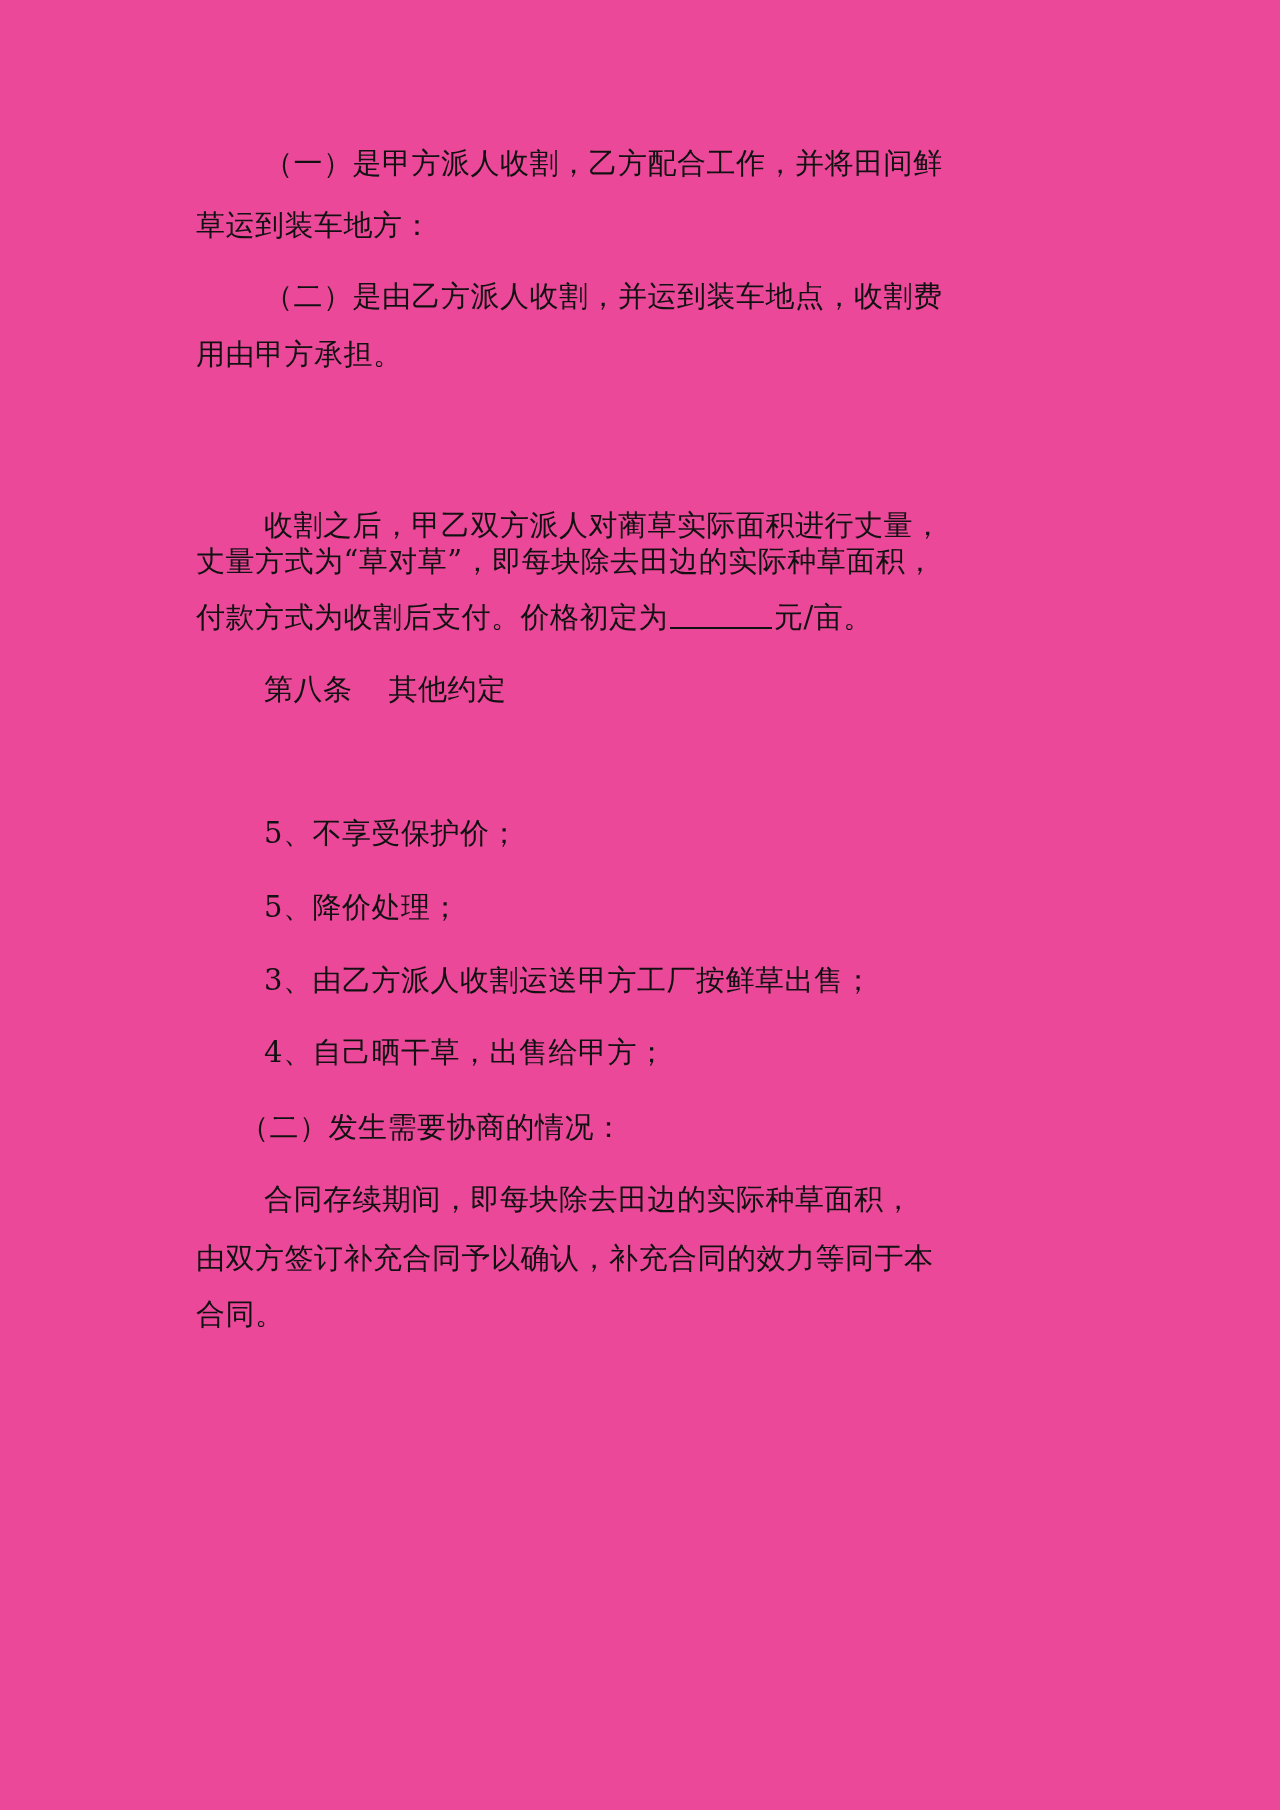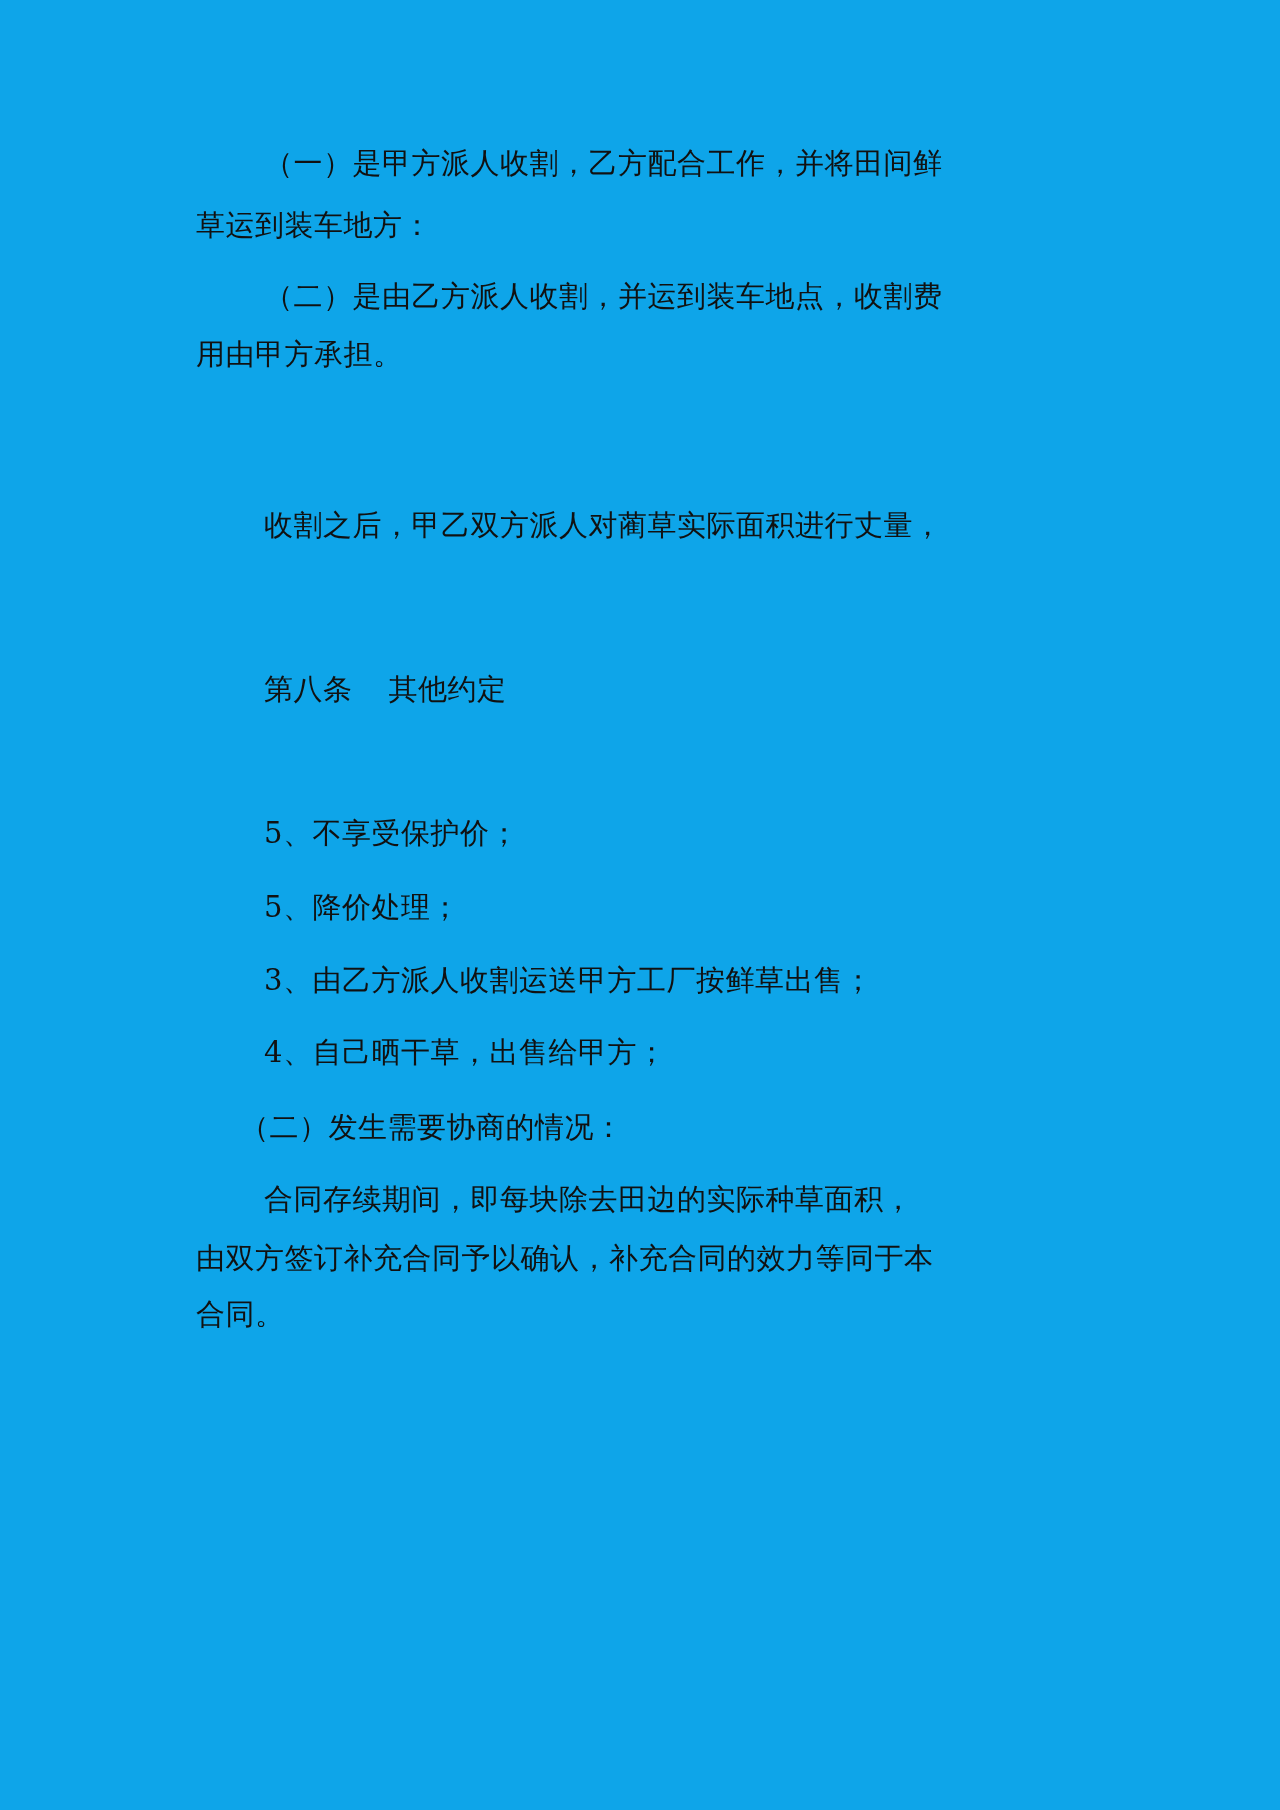--- a/index.html
+++ b/index.html
@@ -1,33 +1,37 @@
 <!DOCTYPE html>
 <html><head>
 <meta charset="utf-8">
 <style>
   html, body { margin: 0; padding: 0; background: #ffffff; }
   body { width: 1280px; height: 1810px; position: relative; overflow: hidden;
          font-family: "DejaVu Serif", "Liberation Serif", serif; color: #111111; }
-  .page { position: absolute; left: 0; top: 0; width: 1280px; height: 1810px; background: #0ea5e9; }
+  .page { position: absolute; left: 0; top: 0; width: 1280px; height: 1810px; background: #ec4899; }
   .line { position: absolute; left: 196px; font-size: 29px; line-height: 36px; white-space: nowrap; letter-spacing: 0.5px; }
   .indent { left: 264px; }
   .blank { display: inline-block; width: 102px; border-bottom: 2px solid #111; height: 26px; vertical-align: -2px; margin: 0 2px; }
   .heading .gap { display: inline-block; width: 36px; }
 </style>
 </head>
 <body>
 
 <div class="page">
   <div class="line indent" style="top:145px">（一）是甲方派人收割，乙方配合工作，并将田间鲜</div>
   <div class="line" style="top:207px">草运到装车地方：</div>
   <div class="line indent" style="top:278px">（二）是由乙方派人收割，并运到装车地点，收割费</div>
   <div class="line" style="top:336px">用由甲方承担。</div>
 
   <div class="line indent" style="top:507px">收割之后，甲乙双方派人对蔺草实际面积进行丈量，</div>
+  <div class="line" style="top:543px">丈量方式为“草对草”，即每块除去田边的实际种草面积，</div>
+  <div class="line" style="top:599px">
+    <span>付款方式为收割后支付。价格初定为</span><span class="blank"></span><span>元/亩。</span>
+  </div>
 
   <div class="line indent heading" style="top:671px">
     <span>第八条</span><span class="gap"></span><span>其他约定</span>
   </div>
   <div class="line indent" style="top:815px">5、不享受保护价；</div>
   <div class="line indent" style="top:889px">5、降价处理；</div>
   <div class="line indent" style="top:962px">3、由乙方派人收割运送甲方工厂按鲜草出售；</div>
   <div class="line indent" style="top:1034px">4、自己晒干草，出售给甲方；</div>
   <div class="line" style="top:1109px; left:240px">（二）发生需要协商的情况：</div>
   <div class="line indent" style="top:1181px">合同存续期间，即每块除去田边的实际种草面积，</div>

